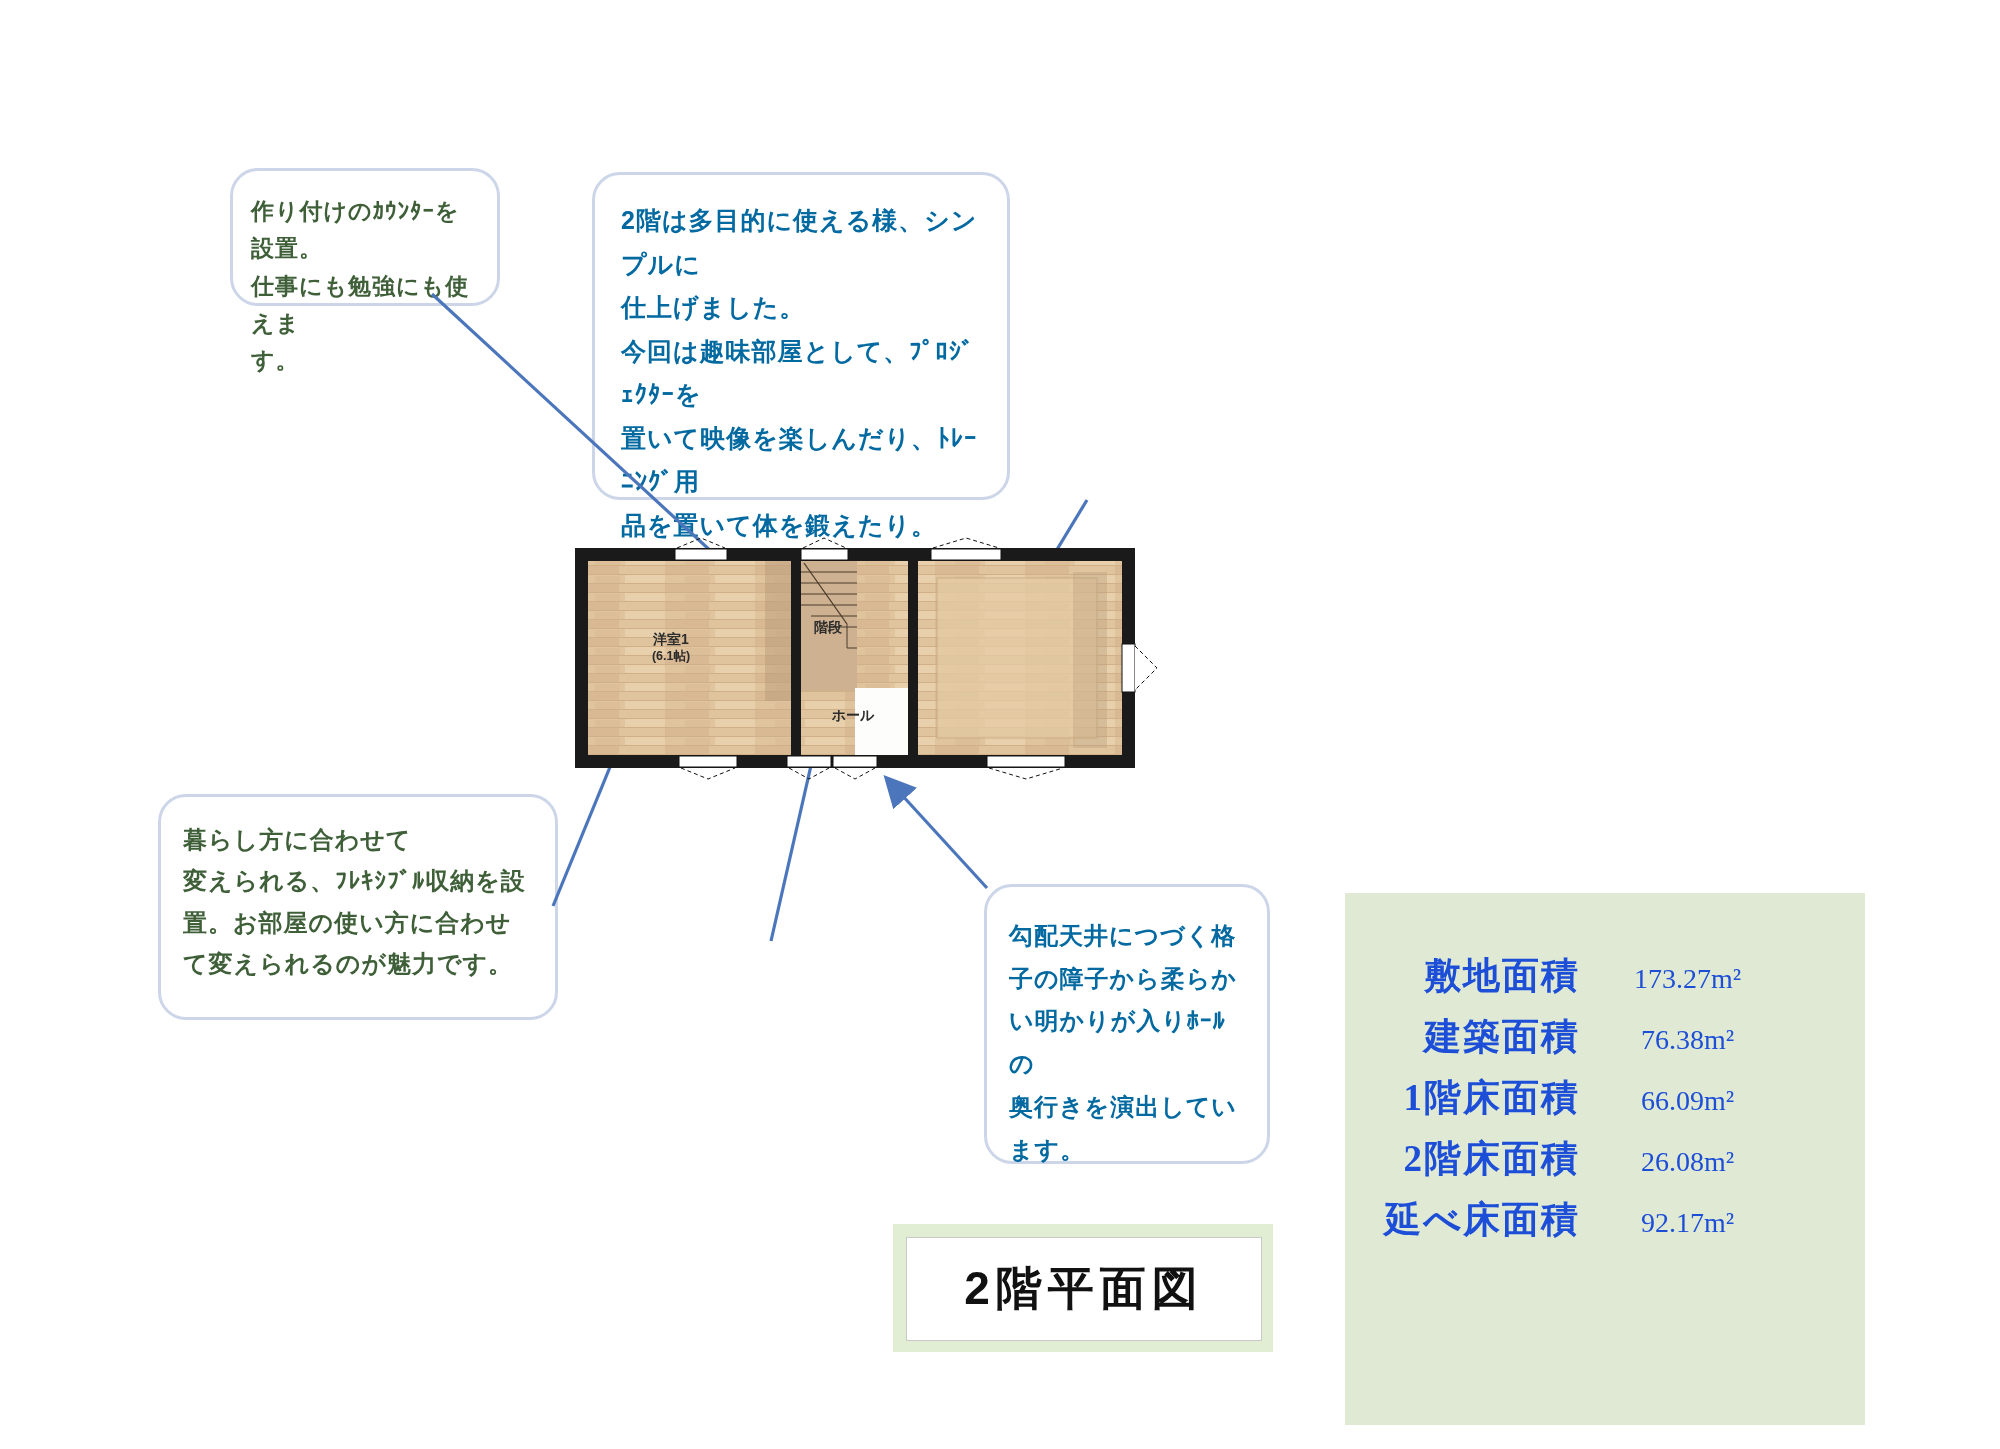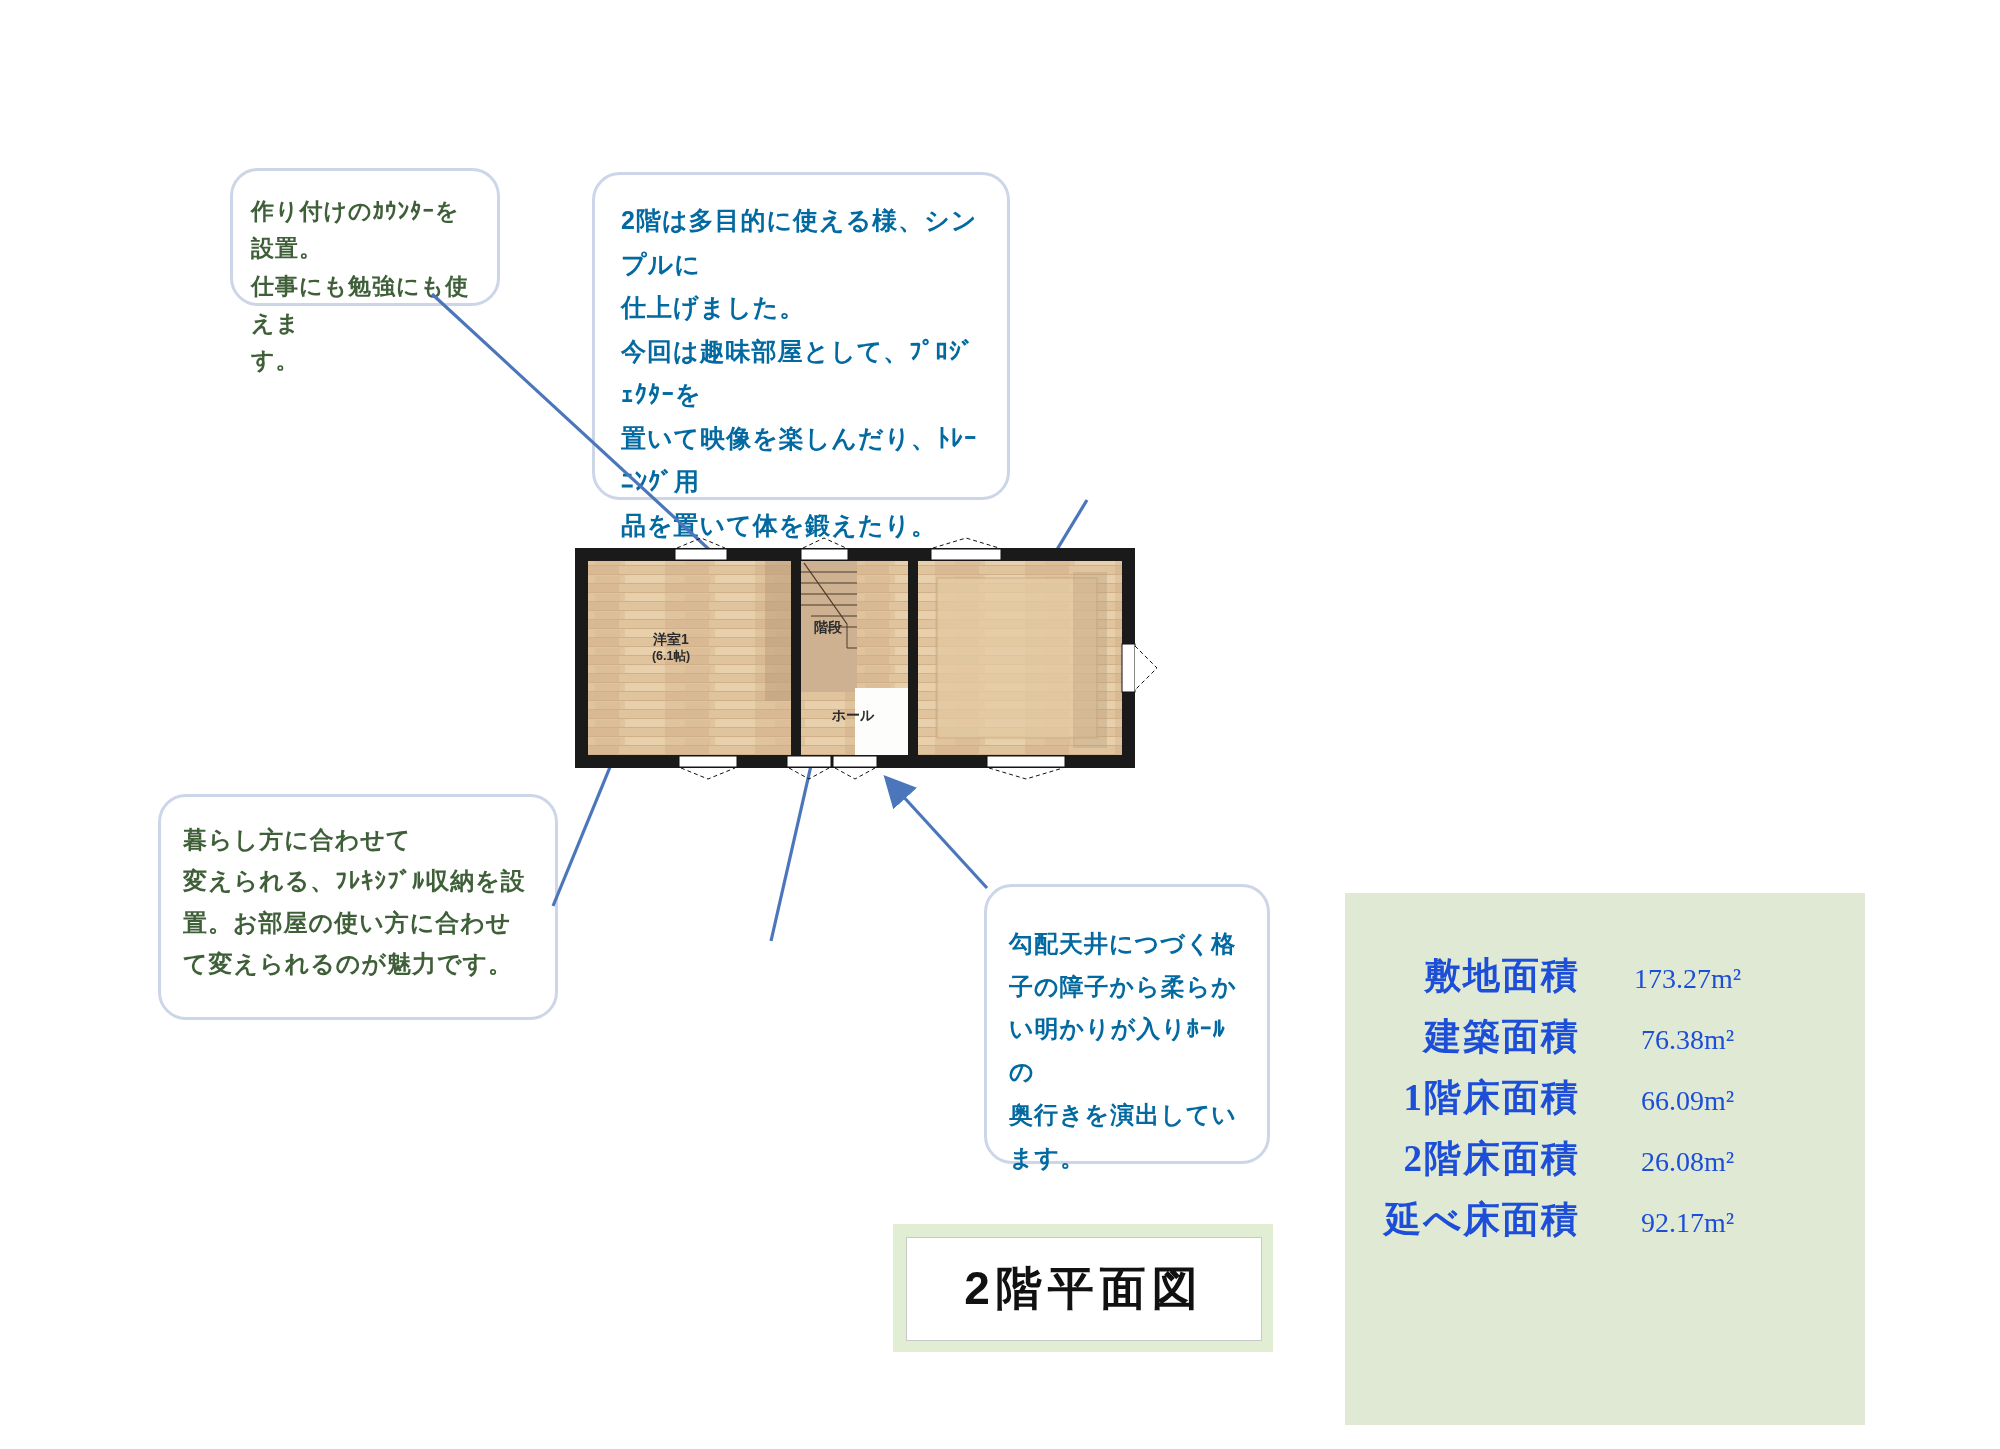--- a/index.html
+++ b/index.html
@@ -14,21 +14,21 @@
     border:3px solid #ccd6e8;border-radius:28px;
     font-weight:bold;white-space:pre-line;
     letter-spacing:1px;
   }
   .callout.green{color:#3e5f38;}
   .callout.brown{color:#0369a1;}
   .c1{left:230px;top:152px;width:270px;height:138px;padding:22px 18px;font-size:23px;line-height:1.62;margin-top:16px;}
   .c2{left:592px;top:172px;width:418px;height:328px;padding:24px 26px;font-size:25px;line-height:1.74;}
   .c3{left:158px;top:794px;width:400px;height:226px;padding:22px 22px;font-size:24px;line-height:1.72;}
   .c4{left:606px;top:942px;width:330px;height:226px;padding:22px 22px;font-size:24px;line-height:1.72;}
-  .c5{left:984px;top:884px;width:286px;height:280px;padding:36px 22px;font-size:24px;line-height:1.78;}
+  .c5{left:984px;top:884px;width:286px;height:280px;padding:28px 22px;font-size:24px;line-height:1.78;}
   
   .arrows{position:absolute;left:0;top:0;width:2000px;height:1449px;pointer-events:none;}
   
   .plan{position:absolute;left:575px;top:534px;width:585px;height:248px;}
   
   .area-table{
     position:absolute;left:1345px;top:893px;width:520px;height:532px;
     background:#dfe9d3;box-sizing:border-box;padding:58px 70px 0 30px;
     font-family:"Liberation Serif",serif;color:#1d4ed8;
   }

